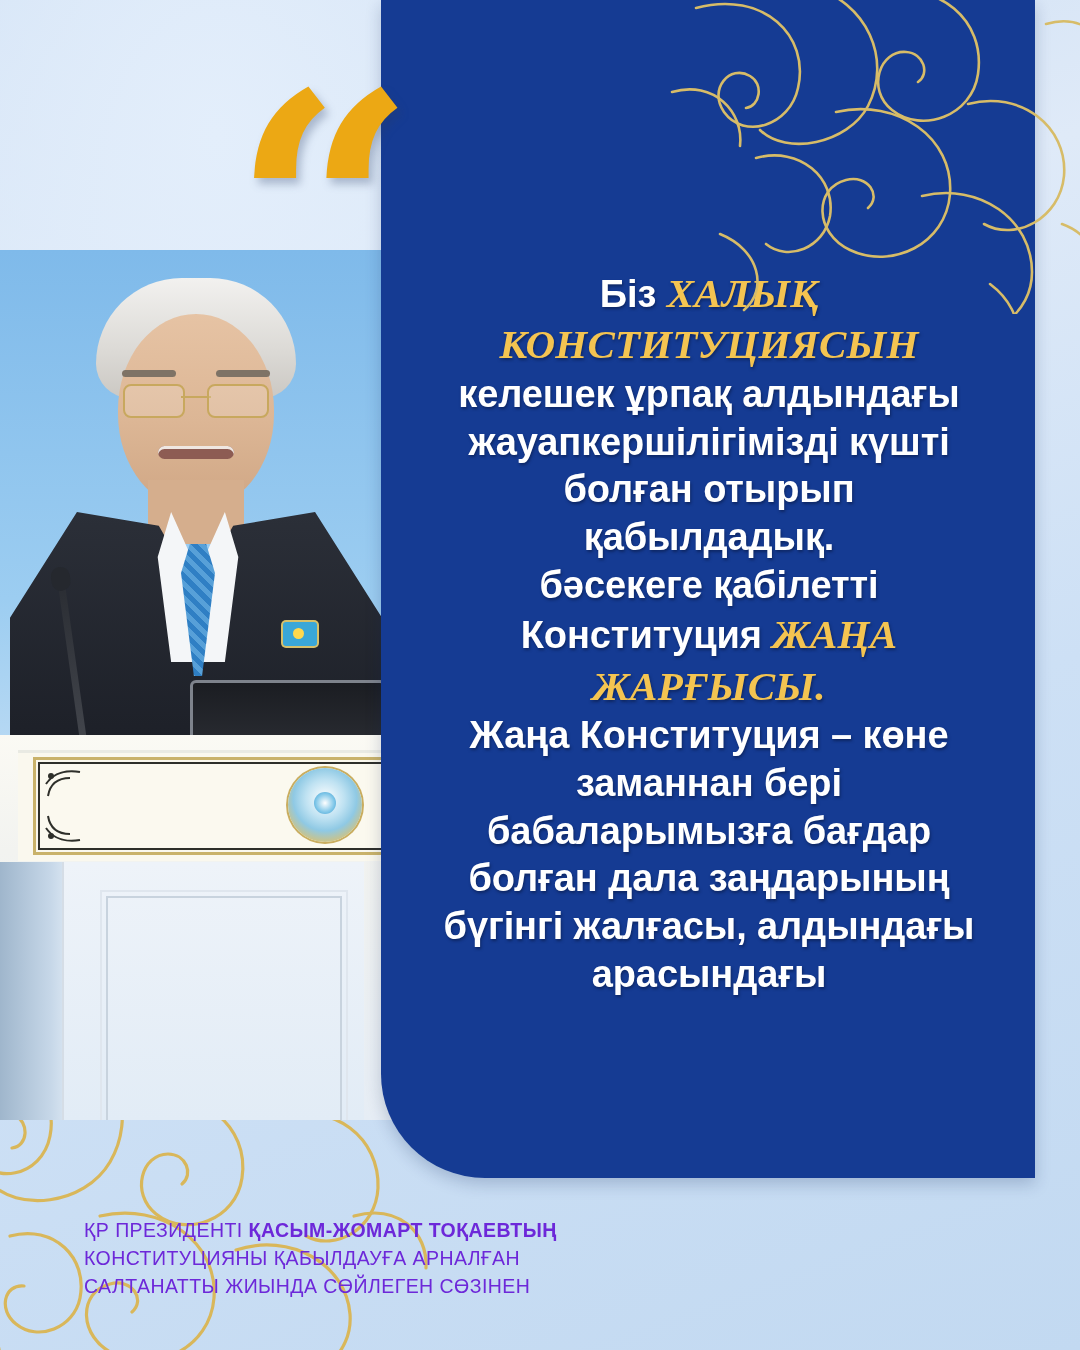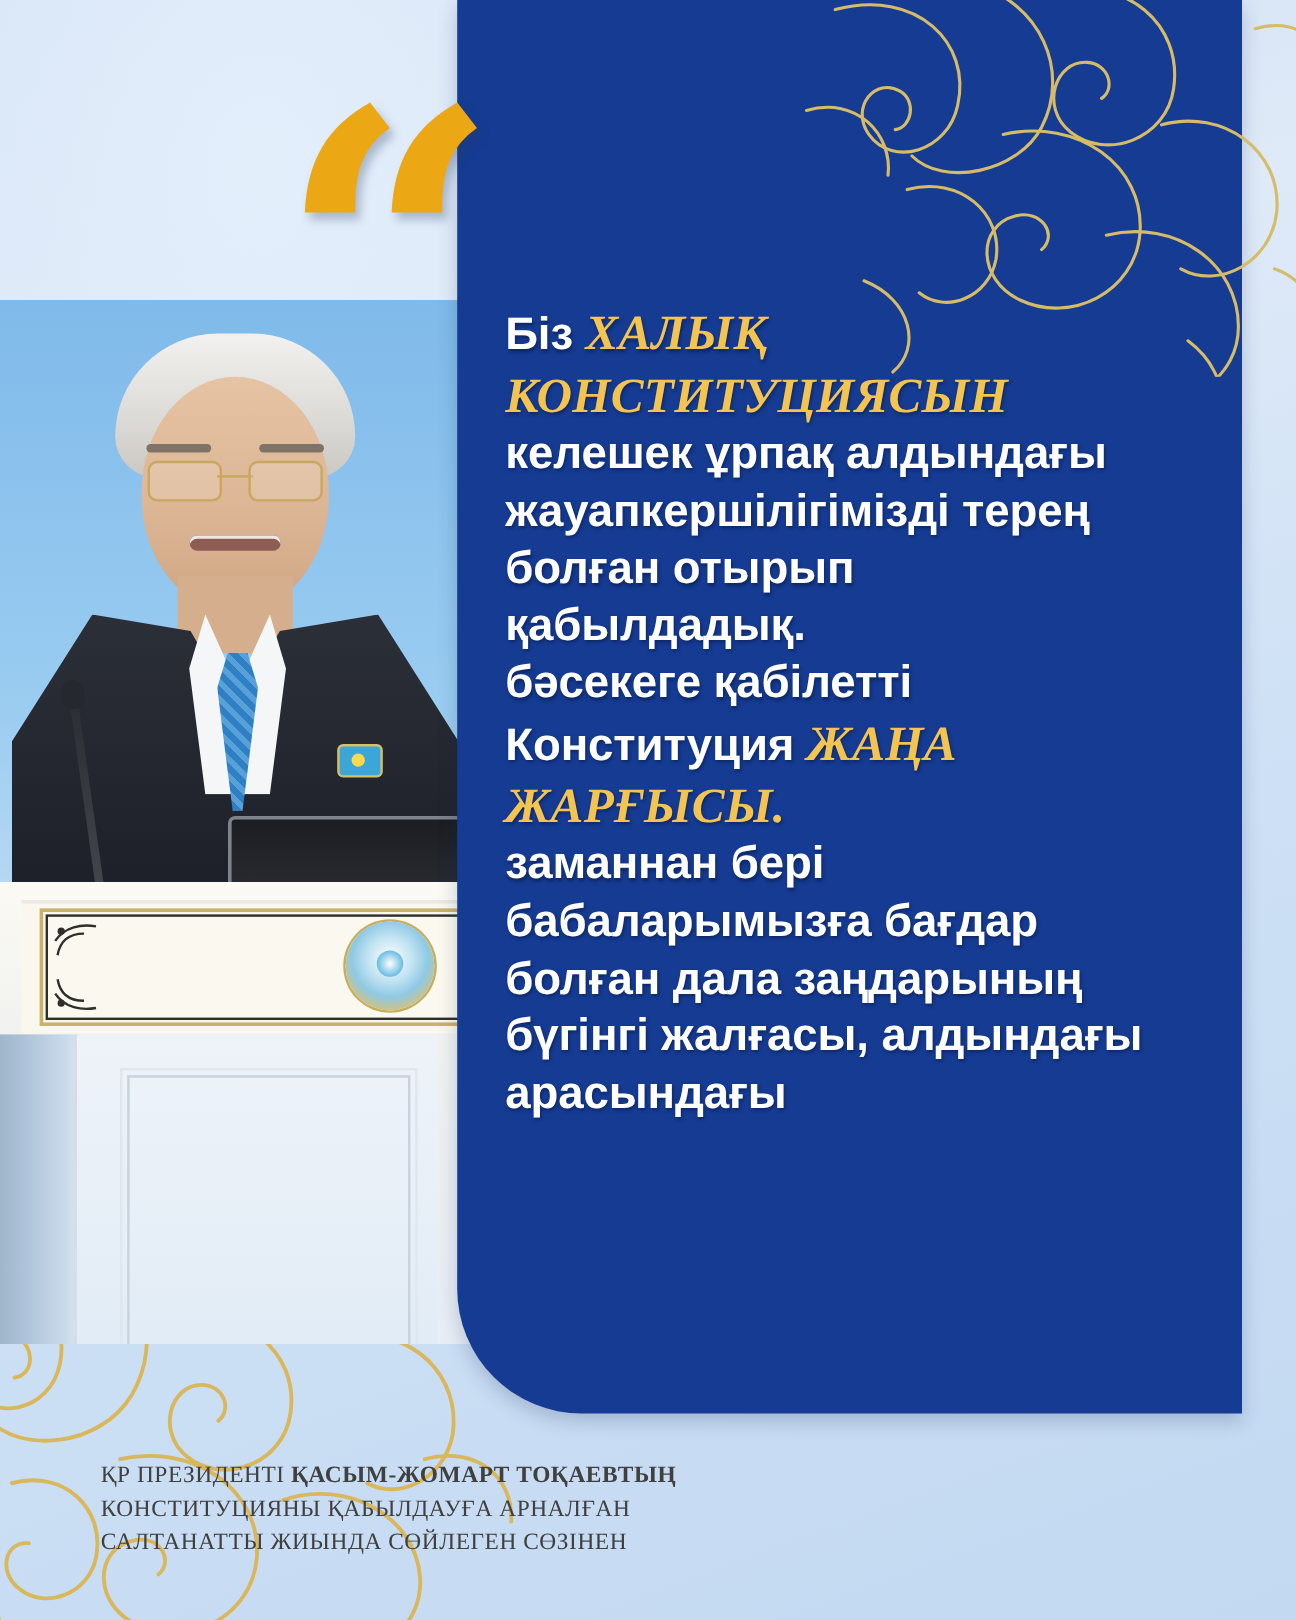--- a/index.html
+++ b/index.html
@@ -94,41 +94,42 @@
     position:absolute;left:232px;top:52px;width:196px;height:160px;
     font-family:"DejaVu Serif","Liberation Serif",serif;
     font-size:320px;line-height:1;font-weight:700;color:#eca814;
     letter-spacing:-6px;
     filter:drop-shadow(4px 6px 4px rgba(40,60,100,.30));
     user-select:none;
   }
 
   
   .quote{
-    margin:0;color:#ffffff;font-size:38px;line-height:1.255;font-weight:700;
+    margin:16px;color:#ffffff;font-size:38px;line-height:1.255;font-weight:700;
     letter-spacing:-.1px;
     text-shadow:1px 2px 3px rgba(8,22,60,.55);
     max-width:594px;
+    text-align:center;
   }
   .quote .g{
     color:#f4c451;
     font-family:"Liberation Serif","DejaVu Serif",serif;
     font-style:italic;font-weight:700;
     font-variant:small-caps;
     text-transform:uppercase;
     font-size:41px;
     letter-spacing:.2px;
   }
   .ln{display:block;}
 
   
   .attrib{
     position:absolute;left:84px;top:1216px;width:640px;
-    color:#404040;font-size:19.5px;line-height:1.44;font-weight:400;
-    letter-spacing:.45px;text-transform:uppercase;font-family:Liberation Serif, serif;
+    color:#6d28d9;font-size:19.5px;line-height:1.44;font-weight:400;
+    letter-spacing:.45px;text-transform:uppercase;
   }
   .attrib b{font-weight:700;}
 </style>
 </head>
 <body>
 
 <div class="bg-base"></div>
 
 <svg class="orn orn-bl" viewBox="0 0 480 380" fill="none" stroke="#d9b75a" stroke-width="3.2" stroke-linecap="round">
   <path d="M-10 60 C60 40 110 80 100 130 C92 172 40 180 26 148 C14 120 42 96 64 108 C80 117 78 140 62 142"></path>
@@ -183,26 +184,27 @@
   <div class="emblem" aria-label="Қазақстан Республикасының Мемлекеттік Елтаңбасы"></div>
   <div class="podium-low"></div>
   <div class="podium-inner"></div>
 </div>
 
 <section class="panel">
   <blockquote class="quote" id="quote-body">
       <span class="ln"><span>Біз </span><span class="g">Халық</span></span>
       <span class="ln"><span class="g">Конституциясын</span></span>
       <span class="ln"><span>келешек ұрпақ алдындағы</span></span>
-      <span class="ln"><span>жауапкершілігімізді терең</span></span>
+      <span class="ln"><span>жауапкершілігімізді күшті</span></span>
       <span class="ln"><span>болған отырып</span></span>
       <span class="ln"><span>қабылдадық.</span></span>
       <span class="ln"><span>бәсекеге қабілетті</span></span>
       <span class="ln"><span>Конституция </span><span class="g">Жаңа</span></span>
       <span class="ln"><span class="g">Жарғысы.</span></span>
+      <span class="ln"><span>Жаңа Конституция – көне</span></span>
       <span class="ln"><span>заманнан бері</span></span>
       <span class="ln"><span>бабаларымызға бағдар</span></span>
       <span class="ln"><span>болған дала заңдарының</span></span>
       <span class="ln"><span>бүгінгі жалғасы, алдындағы</span></span>
       <span class="ln"><span>арасындағы</span></span>
     </blockquote>
 </section>
 
 <svg class="orn orn-tr" viewBox="0 0 430 330" fill="none" stroke="#d7bc68" stroke-width="2.6" stroke-linecap="round">
   <path d="M36 24 C104 6 150 52 138 104 C130 142 84 156 64 128 C48 105 70 80 90 92 C104 100 100 122 86 124"></path>

